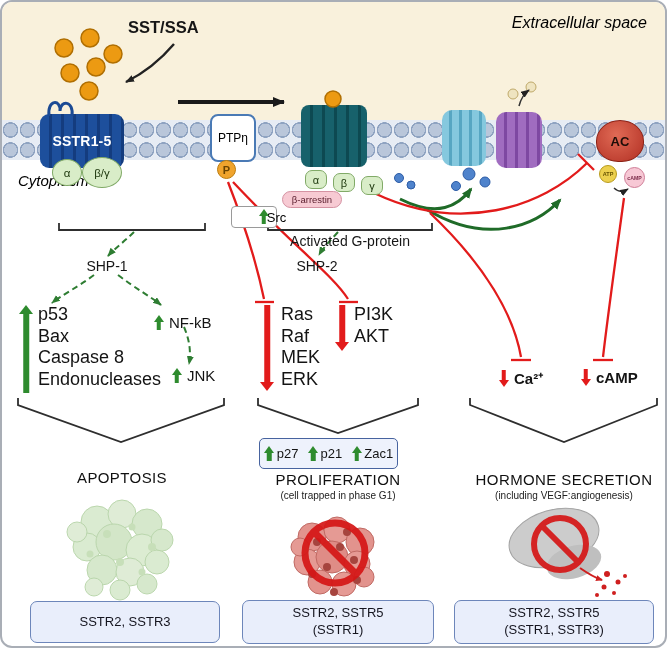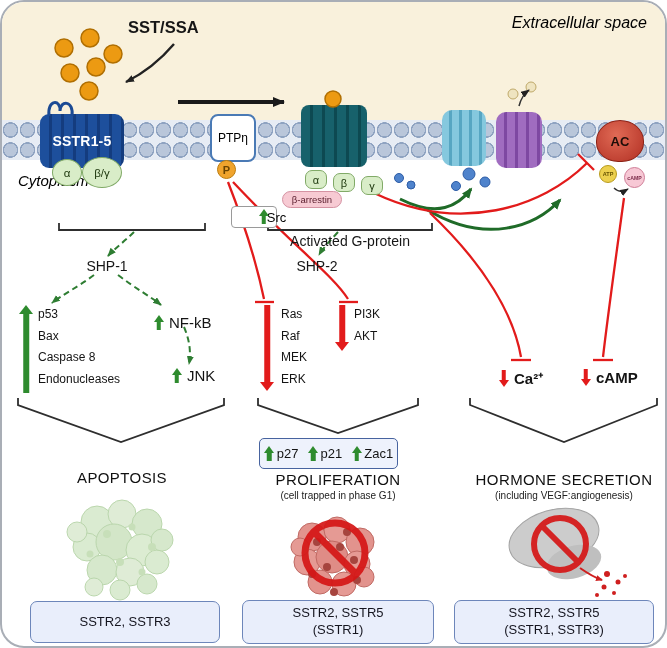--- a/index.html
+++ b/index.html
@@ -1,17 +1,17 @@
 <!DOCTYPE html>
 <html><head>
 <meta charset="utf-8">
 <style>
   *{box-sizing:border-box;}
   body{margin:0;background:#fff;font-family:"Liberation Sans",sans-serif;}
-  .frame{position:relative;width:667px;height:648px;border:2px solid #a9aeb6;border-radius:24px;background:#fff;overflow:hidden;}
+  .frame{position:relative;width:667px;height:648px;border:2px solid #a9aeb6;border-radius:12px;background:#fff;overflow:hidden;}
   .band{position:absolute;left:0;top:0;right:0;height:118px;background:#f9f1dc;z-index:0;}
   .membrane{position:absolute;left:0;top:118px;right:0;height:40px;background:#e7ecf4;z-index:1;}
   .mem-row{height:20px;background-image:radial-gradient(circle at 8.5px 10px,#b9c6da 6.4px,#8fa3c1 6.5px,#8fa3c1 7.6px,rgba(0,0,0,0) 8px);background-size:17px 20px;background-repeat:repeat-x;}
   .overlay{position:absolute;left:0;top:0;z-index:3;}
   .rec{position:absolute;z-index:2;}
   .lbl{position:absolute;z-index:4;color:#161616;}
   .flexc{display:flex;align-items:center;justify-content:center;}
   .italic-note{font-style:italic;color:#000000;}
   .center{text-align:center;}
   .sstr{left:38px;top:112px;width:84px;height:54px;border-radius:9px;background:repeating-linear-gradient(90deg,#1d4f9c 0 9px,#143c7e 9px 12px);}
@@ -21,21 +21,21 @@
   .arrestin{position:absolute;z-index:4;border-radius:9px;background:#f7cad3;border:1.3px solid #d593a3;font-size:9.5px;color:#5c2030;}
   .ptpn{left:208px;top:112px;width:46px;height:48px;background:#fff;border:2px solid #4a7ab5;border-radius:8px;font-size:12px;}
   .pcircle{position:absolute;z-index:4;left:215px;top:158px;width:19px;height:19px;border-radius:50%;background:#f0a42d;border:1.4px solid #bd7d0d;font-size:11px;font-weight:bold;color:#6b4400;}
   .srcbox{position:absolute;z-index:4;left:229px;top:204px;width:46px;height:22px;background:#fff;border:1px solid #9a9a9a;border-radius:4px;font-size:13px;gap:3px;padding-left:42px;}
   .actrec{left:299px;top:103px;width:66px;height:62px;border-radius:8px;background:repeating-linear-gradient(90deg,#17616b 0 9px,#0d4951 9px 12px);}
   .cyanrec{left:440px;top:108px;width:44px;height:56px;border-radius:10px;background:repeating-linear-gradient(90deg,#85c8de 0 7px,#57a6c2 7px 10px);}
   .purprec{left:494px;top:110px;width:46px;height:56px;border-radius:10px;background:repeating-linear-gradient(90deg,#a06cc0 0 8px,#7e48a2 8px 11px);}
   .ac{position:absolute;z-index:2;left:594px;top:118px;width:48px;height:42px;border-radius:50% 50% 46% 46%;background:radial-gradient(circle at 42% 35%,#e06a55,#b23024);border:1px solid #8c2114;font-size:13px;font-weight:bold;color:#1d0d08;}
   .atp{position:absolute;z-index:4;left:597px;top:163px;width:18px;height:18px;border-radius:50%;background:#ecd04e;border:1.2px solid #b89b1d;font-size:5.5px;font-weight:bold;color:#655200;}
   .campv{position:absolute;z-index:4;left:622px;top:165px;width:21px;height:21px;border-radius:50%;background:#f7c8d5;border:1.2px solid #cf7d97;font-size:5.2px;font-weight:bold;color:#7c2a49;}
-  .list{position:absolute;z-index:4;font-size:12px;line-height:21.5px;color:#141414;}
+  .list{position:absolute;z-index:4;font-size:18px;line-height:21.5px;color:#141414;}
   .list span{display:block;}
   .iarrow{display:inline-block;position:relative;width:11px;height:16px;vertical-align:-2px;}
   .iarrow::before{content:"";position:absolute;left:50%;transform:translateX(-50%);border-left:5.5px solid transparent;border-right:5.5px solid transparent;}
   .iarrow.up::before{top:0;border-bottom:7px solid var(--col);}
   .iarrow.up::after{content:"";position:absolute;left:50%;transform:translateX(-50%);width:4.5px;top:6px;bottom:1px;background:var(--col);}
   .iarrow.down::before{bottom:0;border-top:7px solid var(--col);}
   .iarrow.down::after{content:"";position:absolute;left:50%;transform:translateX(-50%);width:4.5px;bottom:6px;top:1px;background:var(--col);}
   .tarrow{position:absolute;z-index:4;width:14px;}
   .tarrow::before{content:"";position:absolute;left:50%;transform:translateX(-50%);border-left:7px solid transparent;border-right:7px solid transparent;}
   .tarrow.up::before{top:0;border-bottom:9px solid var(--col);}

